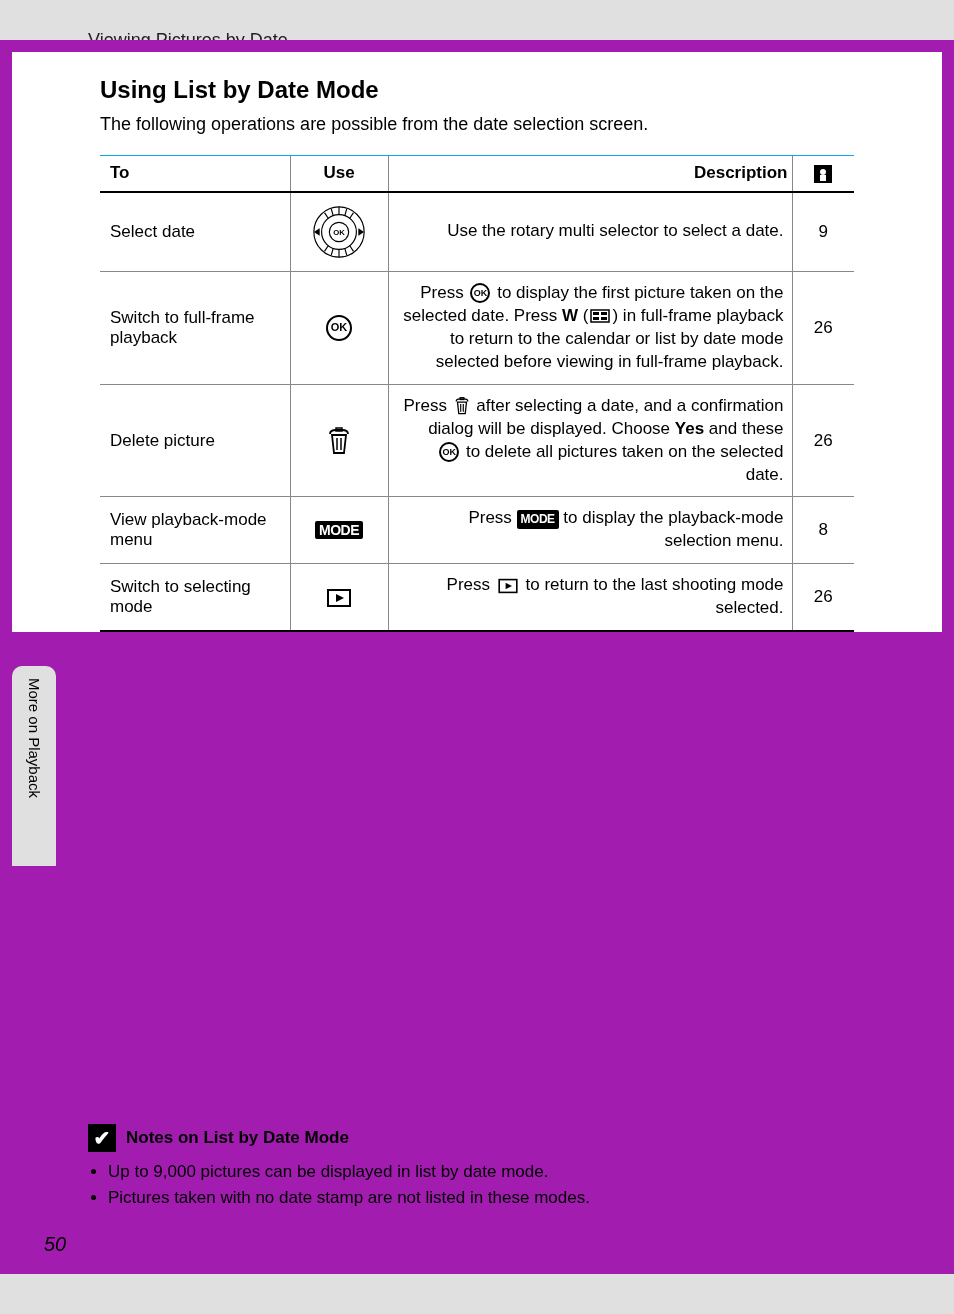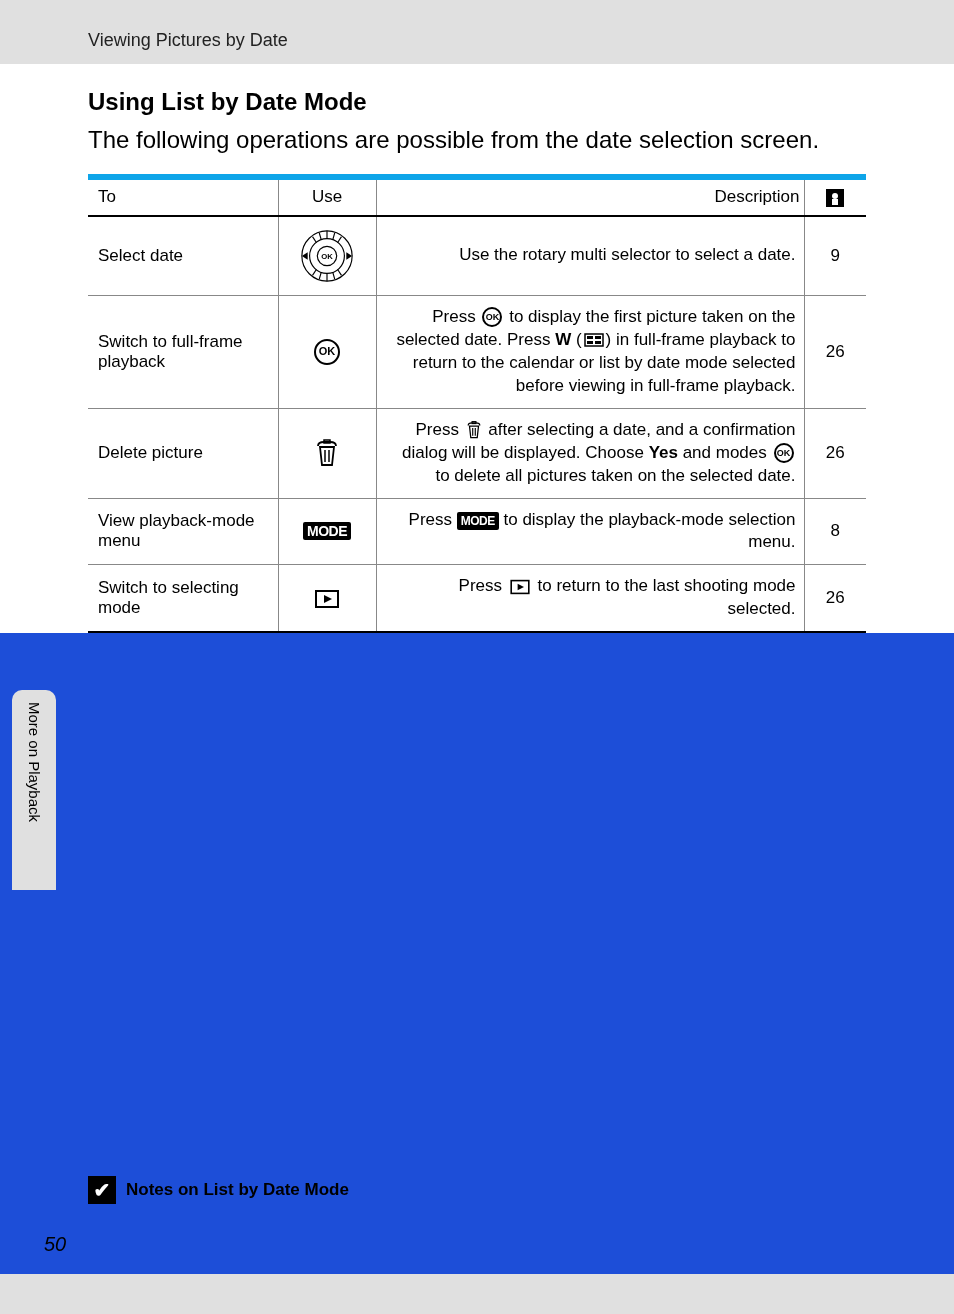--- a/index.html
+++ b/index.html
@@ -5,61 +5,60 @@
   * { box-sizing: border-box; margin: 0; padding: 0; }
   body {
     background: #e0e0e0;
     font-family: "Segoe UI", "Helvetica Neue", Arial, sans-serif;
     width: 954px;
     height: 1314px;
     position: relative;
     color: #000;
   }
   .page {
-    background: #1d4ed8;
+    background: #a21caf;
     position: absolute;
     left: 0; right: 0; top: 40px; bottom: 40px;
-    padding: 0;
-    margin-top: 24px;
+    padding: 12px;
   }
   .breadcrumb {
     font-size: 18px;
     padding: 30px 0 16px 88px;
     color: #222;
     background: #e0e0e0;
   }
   .content {
     padding: 24px 88px 0 88px;
     background: #fff;
   }
   h1 {
     font-size: 24px;
     font-weight: 700;
     margin-bottom: 10px;
   }
   .intro {
-    font-size: 24px;
+    font-size: 18px;
     margin-bottom: 20px;
   }
   table {
     border-collapse: collapse;
     width: 100%;
     font-size: 17px;
   }
   th, td {
     border-top: 1px solid #888;
     border-bottom: 1px solid #888;
     padding: 10px 8px;
     vertical-align: middle;
   }
   .vline { border-left: 1px solid #888; }
   thead th {
-    font-weight: 400;
+    font-weight: 700;
     text-align: center;
-    border-top: 6px solid #0ea5e9;
+    border-top: 1px solid #0ea5e9;
     border-bottom: 2px solid #000;
     padding: 6px 4px;
   }
   tbody tr:last-child td { border-bottom: 2px solid #000; }
   .col-to { width: 190px; text-align: left; padding-left: 10px; }
   .col-use { width: 98px; text-align: center; }
   .col-desc { text-align: right; padding-left: 12px; line-height: 1.35; }
   .col-page { width: 62px; text-align: center; }
   th.col-page svg { vertical-align: middle; }
   .icon-cell { text-align: center; }
@@ -204,21 +203,21 @@
               <rect x="9" y="1" width="6" height="3" fill="none" stroke="#000" stroke-width="1.5"></rect>
             </svg>
           </td>
           <td class="col-desc vline">
             <span>Press </span><svg class="inline-icon" width="16" height="18" viewBox="0 0 24 28">
                 <path d="M 5 8 L 19 8 L 17 26 L 7 26 Z" fill="none" stroke="#000" stroke-width="2"></path>
                 <line x1="10" y1="11" x2="10" y2="23" stroke="#000" stroke-width="1.8"></line>
                 <line x1="14" y1="11" x2="14" y2="23" stroke="#000" stroke-width="1.8"></line>
                 <path d="M 3 7 Q 3 3 9 3 L 15 3 Q 21 3 21 7" fill="none" stroke="#000" stroke-width="2"></path>
                 <rect x="9" y="1" width="6" height="3" fill="none" stroke="#000" stroke-width="1.8"></rect>
-              </svg><span> after selecting a date, and a confirmation dialog will be displayed. Choose </span><span class="bold">Yes</span><span> and modes </span><span class="ok-inline">OK</span><span> to delete all pictures taken on the selected date.</span>
+              </svg><span> after selecting a date, and a confirmation dialog will be displayed. Choose </span><span class="bold">Yes</span><span> and these </span><span class="ok-inline">OK</span><span> to delete all pictures taken on the selected date.</span>
           </td>
           <td class="col-page vline">26</td>
         </tr>
 
 
         <tr>
           <td class="col-to">View playback-mode menu</td>
           <td class="col-use vline icon-cell">
             <span class="mode-badge">MODE</span>
           </td>
@@ -250,16 +249,20 @@
 
   <div class="side-tab">
     <span class="side-tab-text">More on Playback</span>
   </div>
 
   <div class="notes">
     <div class="notes-header">
       <span class="checkbadge">✔</span>
       <span>Notes on List by Date Mode</span>
     </div>
+    <ul>
+      <li>Up to 9,000 pictures can be displayed in list by date mode.</li>
+      <li>Pictures taken with no date stamp are not listed in these modes.</li>
+    </ul>
   </div>
 
   <div class="pagenum">50</div>
 </div>
 
 </body></html>

